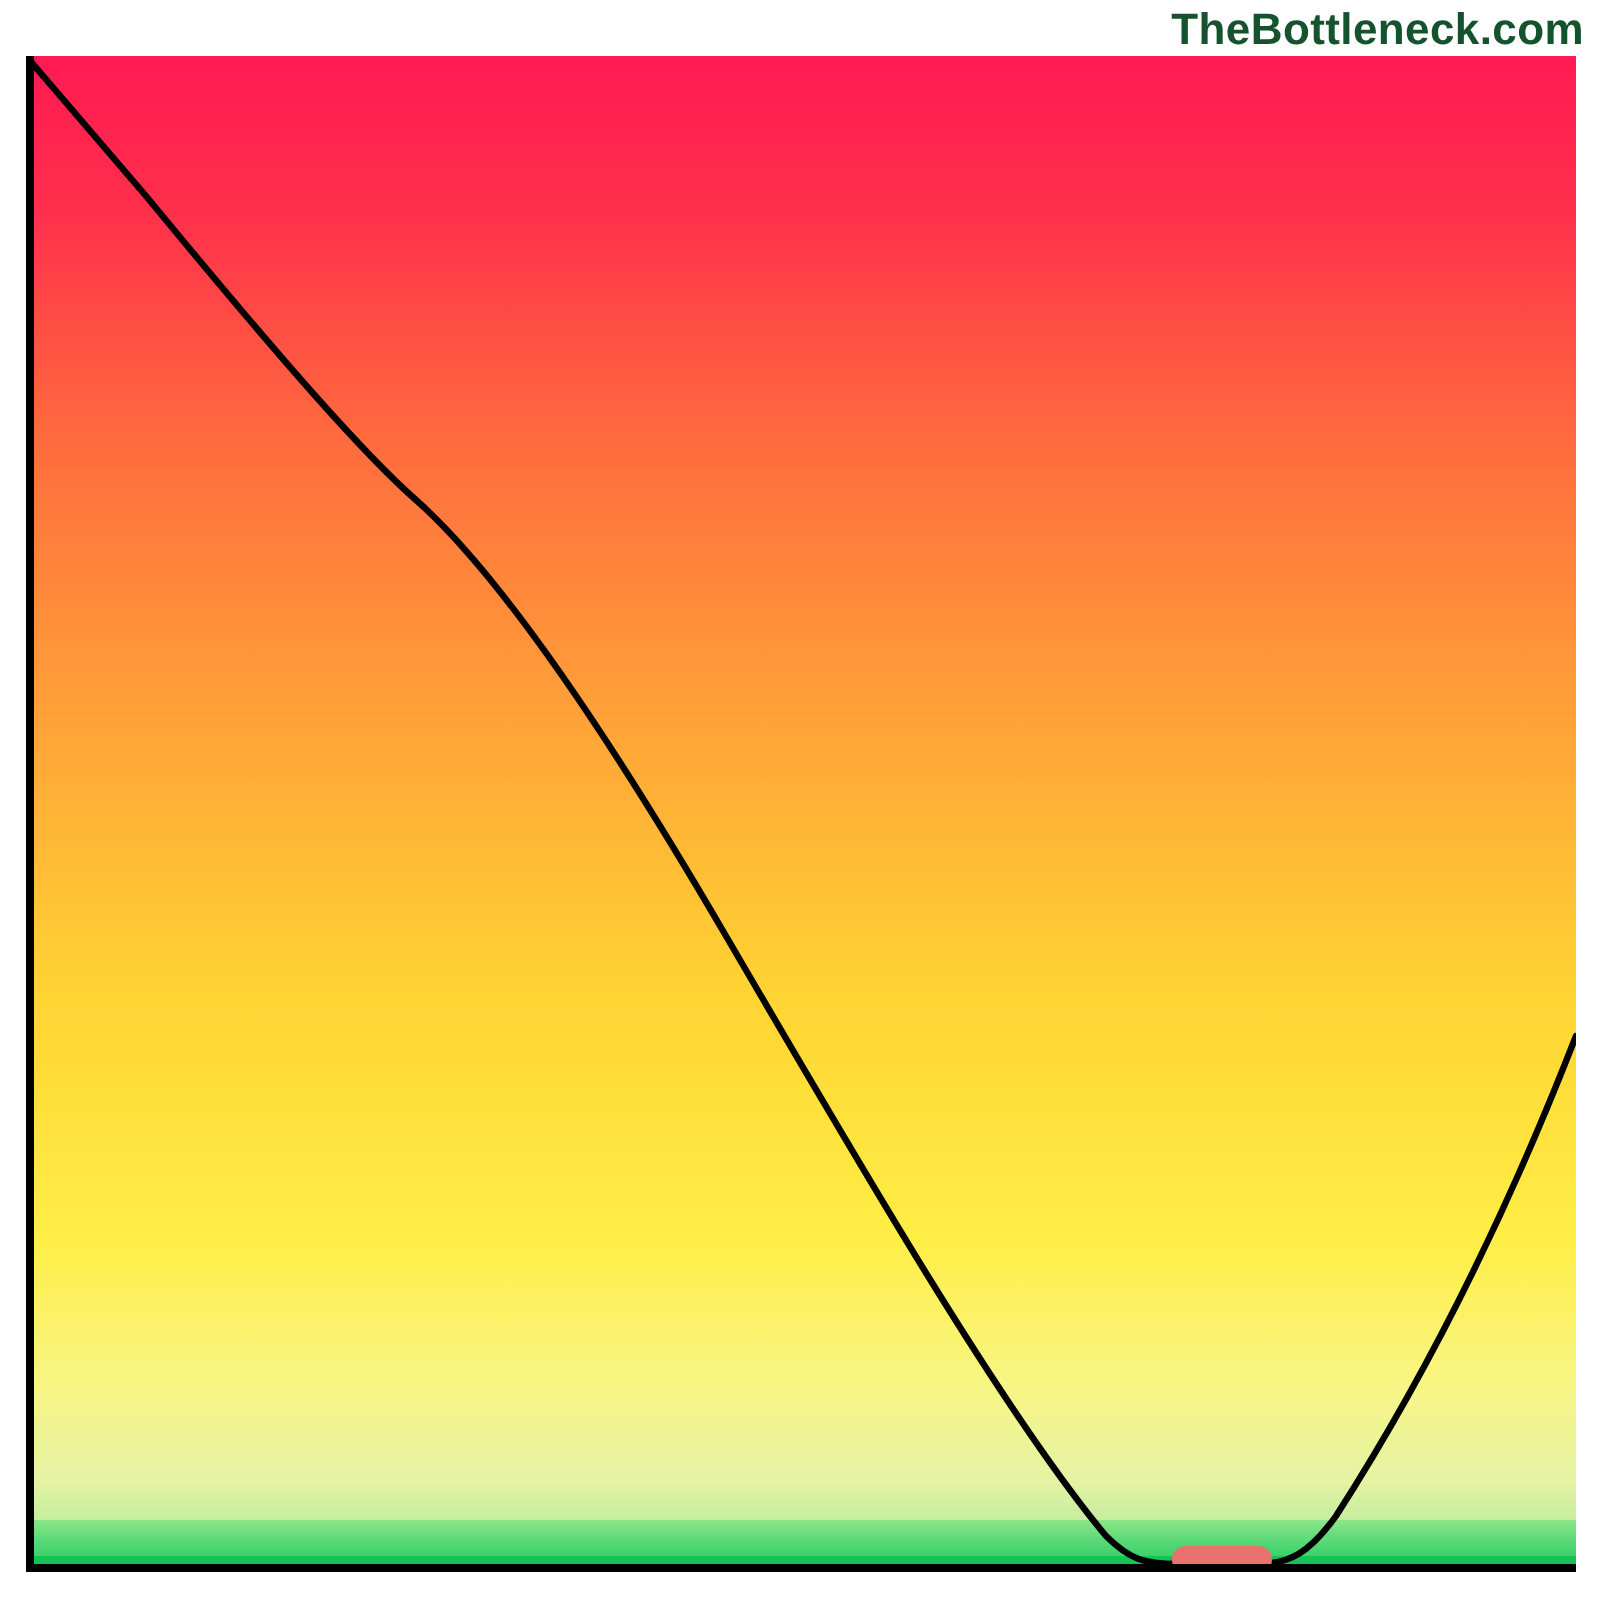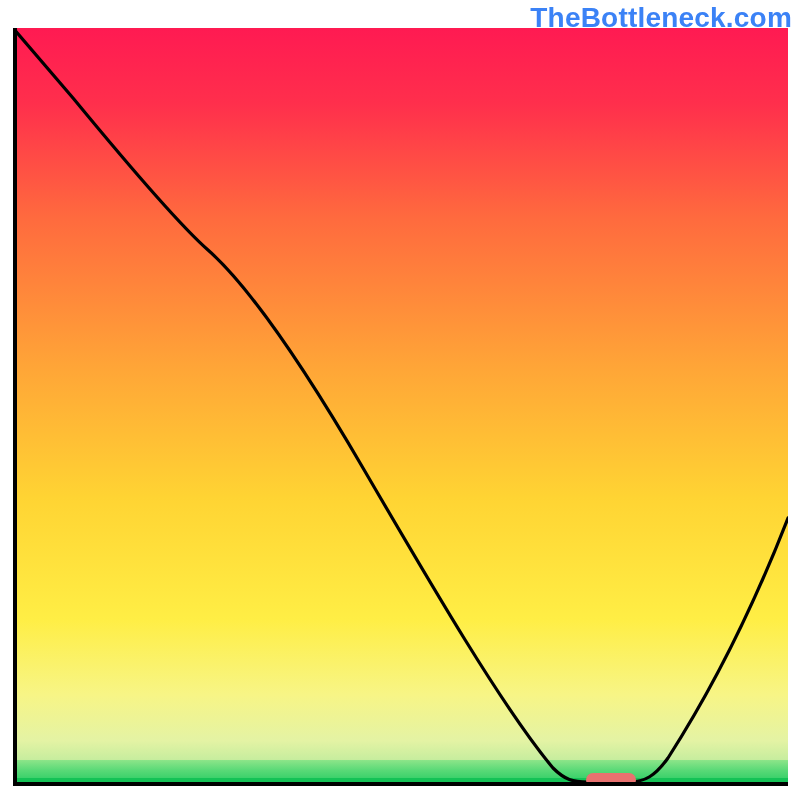--- a/index.html
+++ b/index.html
@@ -13,23 +13,23 @@
   }
   .container {
     position: relative;
     width: 800px;
     height: 800px;
   }
   .watermark {
     position: absolute;
     top: 2px;
     right: 8px;
-    font-size: 28px;
+    font-size: 22px;
     font-weight: 600;
-    color: #3b82f6;
+    color: #14532d;
     letter-spacing: 0.2px;
     z-index: 10;
   }
   .plot-area {
     position: absolute;
     left: 13px;
     top: 28px;
     width: 775px;
     height: 758px;
     box-sizing: border-box;

